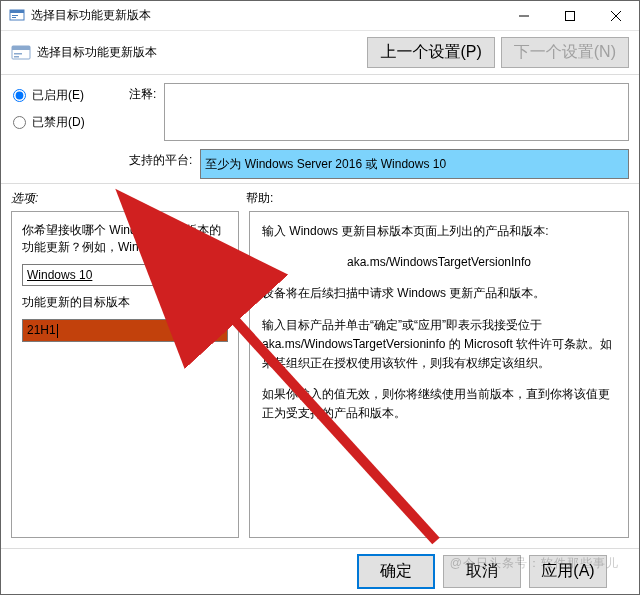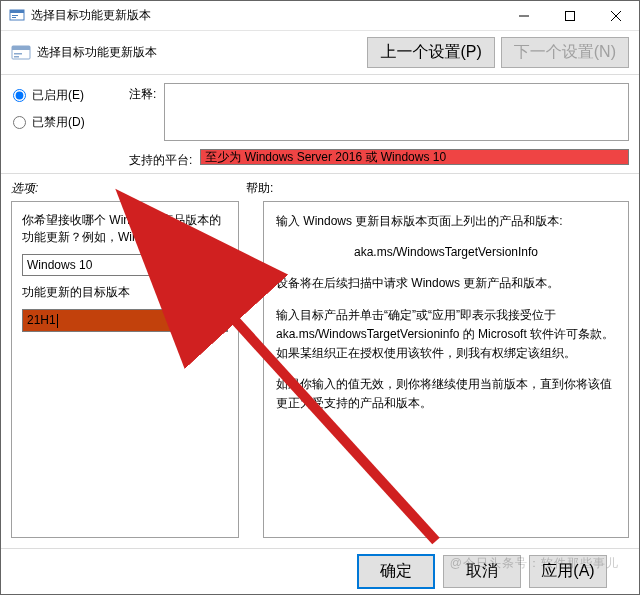--- a/index.html
+++ b/index.html
@@ -71,52 +71,53 @@
     height: 58px;
     border: 1px solid #a0a0a0;
     background: #fff;
     padding: 2px 4px;
     resize: none;
     font-family: inherit;
     font-size: 12px;
   }
   .platformbox {
     flex: 1;
-    height: 16px;
+    height: 30px;
     border: 1px solid #7a7a7a;
-    background: #ef4444;
+    background: #7dd3fc;
     padding: 2px 4px;
     display: flex;
     align-items: center;
   }
   .headings {
     display: flex;
     padding: 6px 10px 4px 10px;
   }
   .headings .col1 { width: 235px; font-style: italic; }
   .body {
     flex: 1;
     display: flex;
     padding: 0 10px 10px 10px;
-    gap: 24px;
+    gap: 10px;
   }
   .options {
     width: 228px;
     border: 1px solid #a0a0a0;
     padding: 10px 10px;
     display: flex;
     flex-direction: column;
     gap: 8px;
   }
   .options input[type=text] {
     border: 1px solid #7a7a7a;
     padding: 3px 4px;
     font-family: inherit;
     font-size: 12px;
     width: 100%;
+    text-decoration: underline;
   }
   .helppane {
     flex: 1;
     border: 1px solid #a0a0a0;
     padding: 10px 12px;
     line-height: 1.6;
     overflow: auto;
   }
   .helppane p { margin: 0 0 12px 0; }
   .helppane .center { text-align: center; }

